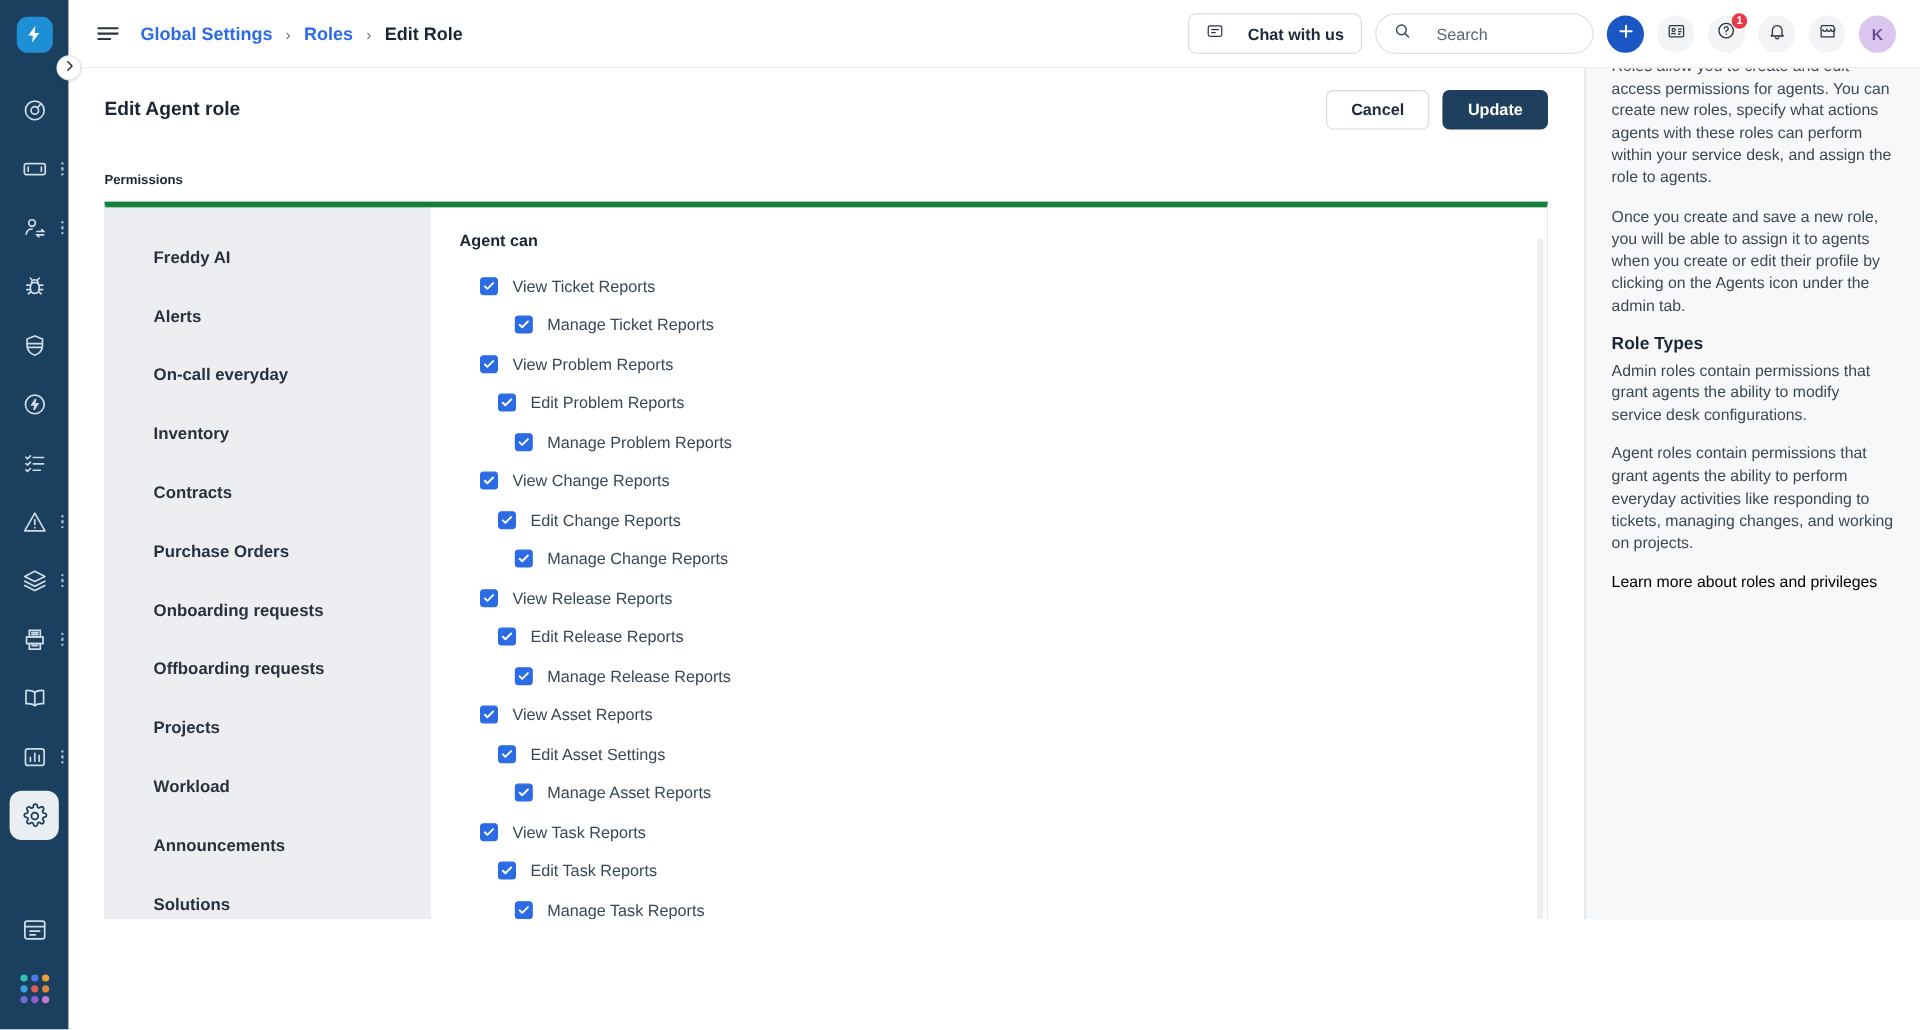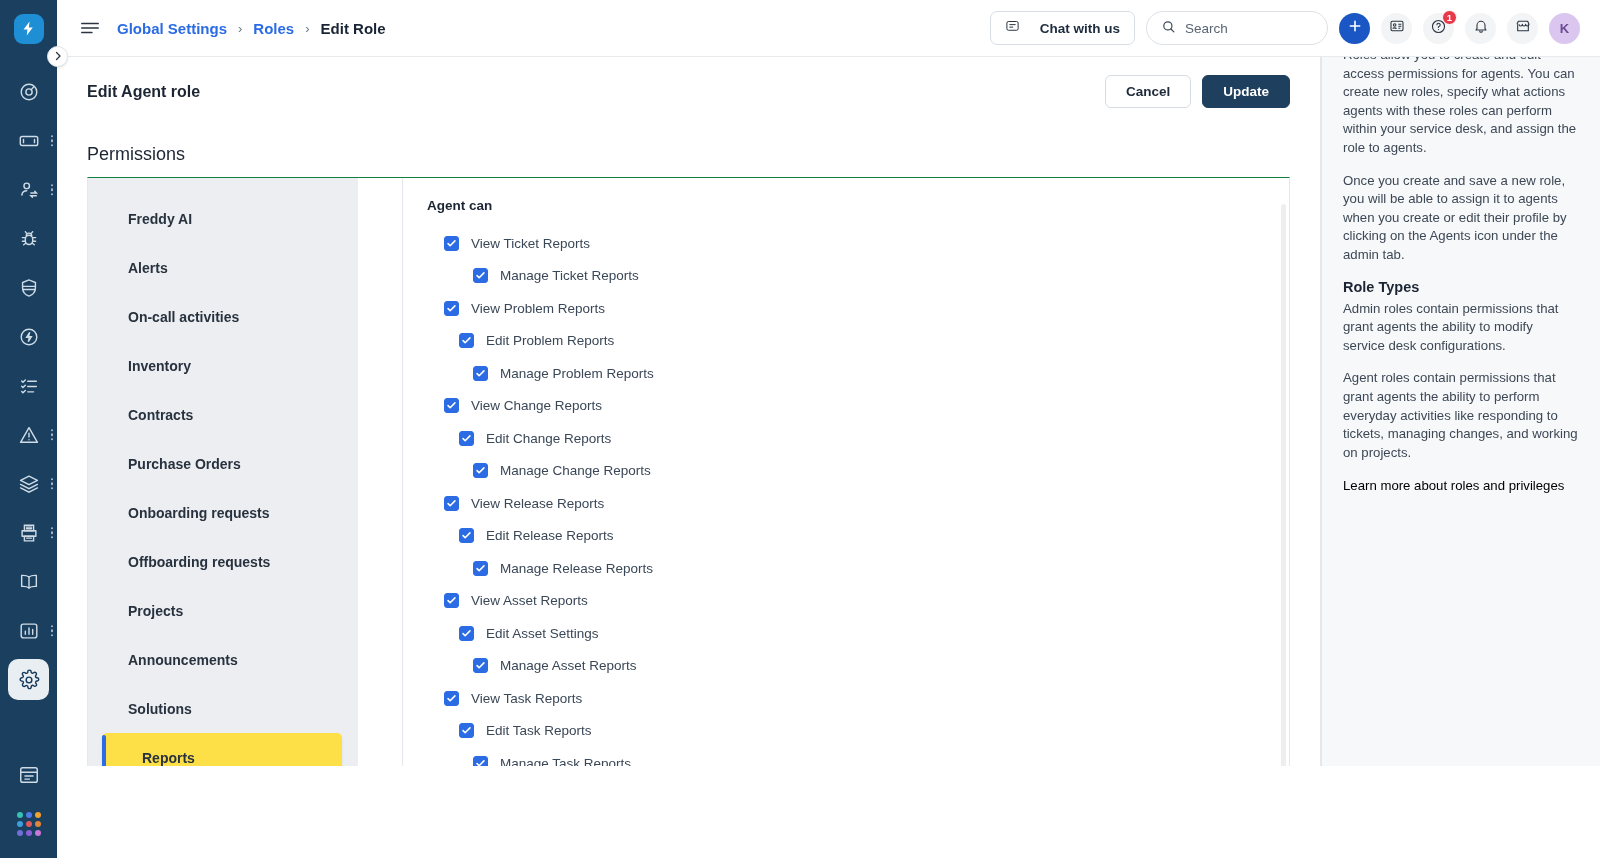--- a/index.html
+++ b/index.html
@@ -178,21 +178,21 @@
   .crumb-sep { color: #6b7684; font-size: 13px; }
   .crumb-cur { color: #192435; font-weight: 700; white-space: nowrap; }
   .topbar-right { margin-left: auto; display: flex; align-items: center; gap: 11px; }
   .chat-btn {
     height: 34px; display: flex; align-items: center; gap: 20px;
     border: 1px solid #d9dee4; border-radius: 7px;
     padding: 0 14px; font-size: 13.5px; color: #1d2b3d; font-weight: 600;
     background: #fff; cursor: pointer;
   }
   .search-box {
-    height: 34px; width: 182px; display: flex; align-items: center; gap: 9px;
+    height: 34px; width: 182px; display: flex; align-items: center; gap: 21px;
     border: 1px solid #dde1e6; border-radius: 18px;
     padding: 4px 14px; background: #fff; cursor: text;
   }
   .search-box .ph { font-size: 13.5px; color: #596573; }
   .plus-btn {
     width: 31px; height: 31px; border-radius: 50%;
     background: #1d4ed8; background: #1b57c4;
     display: flex; align-items: center; justify-content: center; cursor: pointer;
   }
   .ic-btn {
@@ -228,30 +228,29 @@
   .btn-cancel {
     height: 33px; padding: 0 20px; border-radius: 6px;
     border: 1px solid #d7dce2; background: #fff;
     font-size: 13.5px; color: #1e2a3a; font-weight: 600; cursor: pointer;
   }
   .btn-update {
     height: 33px; padding: 0 20px; border-radius: 6px;
     border: 1px solid #1e3f5e; background: #1e3f5e;
     font-size: 13.5px; color: #fff; font-weight: 700; cursor: pointer;
   }
-  .sec-title { font-size: 18px; font-weight: 400; color: #1b2533; padding: 36px 30px 12px 30px; }
+  .sec-title { font-size: 11px; font-weight: 700; color: #1b2533; padding: 36px 30px 12px 30px; }
 
   .perm-wrap {
     flex: 1 1 auto; display: flex; min-height: 0;
     margin: 0 30px 0 30px;
-    border-top: 1px solid #15803d;
+    border-top: 5px solid #15803d;
     border-left: 1px solid #e4e8ec;
     border-right: 1px solid #e4e8ec;
     position: relative;
-    gap: 44px;
   }
 
   
   .cat-list {
     width: 270px; flex: 0 0 270px;
     background: #eceef1;
     padding: 16px 0 0 0;
     overflow: hidden;
     position: relative;
   }
@@ -593,39 +592,42 @@
         <div class="perm-wrap">
 
           <div class="cat-list" id="cat-list">
               <div class="cat-item">
                 <span>Freddy AI</span>
               </div>
               <div class="cat-item">
                 <span>Alerts</span>
               </div>
               <div class="cat-item">
-                <span>On-call activities</span>
+                <span>On-call everyday</span>
               </div>
               <div class="cat-item">
                 <span>Inventory</span>
               </div>
               <div class="cat-item">
                 <span>Contracts</span>
               </div>
               <div class="cat-item">
                 <span>Purchase Orders</span>
               </div>
               <div class="cat-item">
                 <span>Onboarding requests</span>
               </div>
               <div class="cat-item">
                 <span>Offboarding requests</span>
               </div>
               <div class="cat-item">
                 <span>Projects</span>
+              </div>
+              <div class="cat-item">
+                <span>Workload</span>
               </div>
               <div class="cat-item">
                 <span>Announcements</span>
               </div>
               <div class="cat-item">
                 <span>Solutions</span>
               </div>
               <div class="cat-item active">
                 <span>Reports</span>
               </div>

